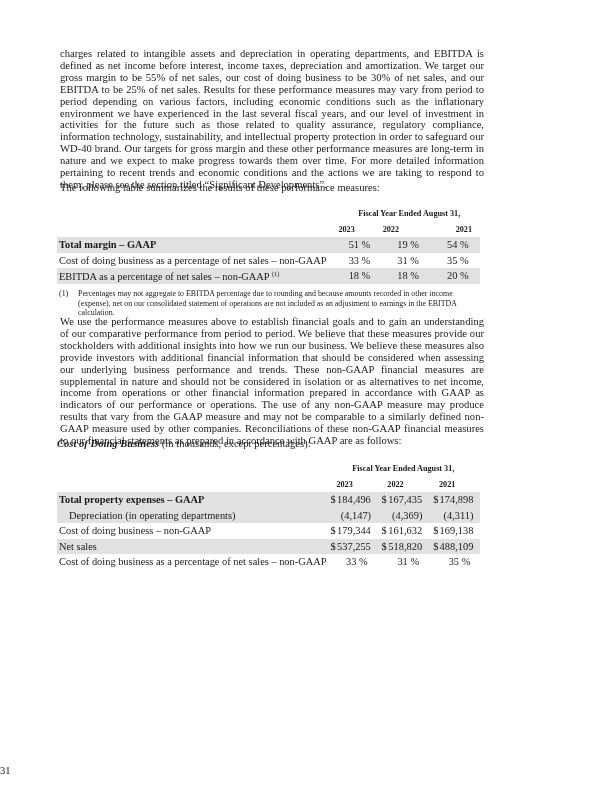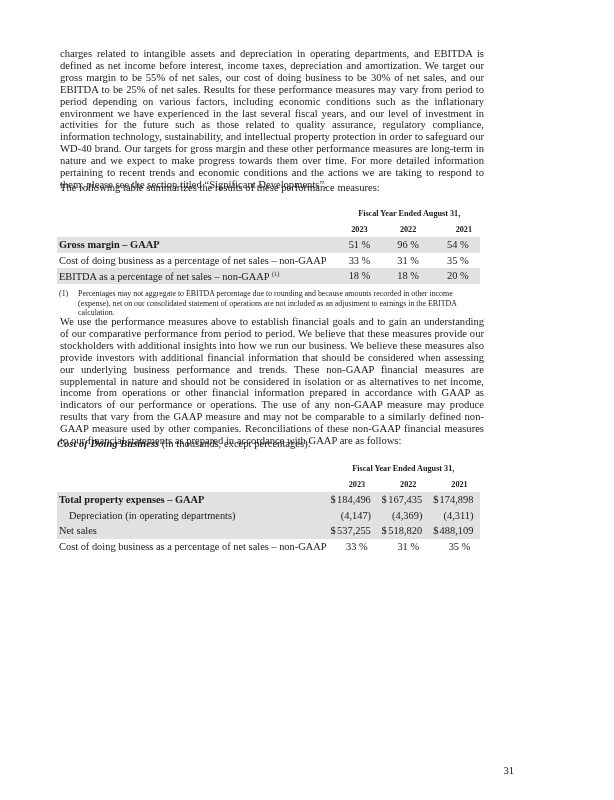--- a/index.html
+++ b/index.html
@@ -3,32 +3,32 @@
   <meta charset="utf-8">
   <style>
     html, body { margin: 0; padding: 0; background: #ffffff; }
     body { width: 614px; height: 800px; position: relative; overflow: hidden;
       font-family: "Liberation Serif", "DejaVu Serif", serif; color: #1a1a1a; }
     .para { position: absolute; left: 60px; width: 424px; font-size: 10.6px; line-height: 11.9px; text-align: justify; margin: 0; }
     .tbl-wrap { position: absolute; left: 57px; width: 423px; }
     table { border-collapse: collapse; width: 100%; font-size: 10.4px; }
     td { padding: 0; height: 15.5px; vertical-align: middle; white-space: nowrap; }
     .hdr-fy { font-weight: bold; font-size: 8.2px; text-align: center; }
-    .hdr-yr { font-weight: bold; font-size: 8.2px; text-align: center; }
+    .hdr-yr { font-weight: bold; font-size: 8.2px; text-align: left; }
     tr.shade td { background: #e1e1e1; }
     .bold { font-weight: bold; }
     .ind { padding-left: 12px; }
     .num { text-align: center; }
     .dol { text-align: left; padding-left: 4px; }
     .pct { text-align: center; }
     sup { font-size: 6.5px; vertical-align: 4px; }
     .footnote { position: absolute; left: 78px; width: 398px; font-size: 7.9px; line-height: 9.5px; }
     .fn-mark { position: absolute; left: -19px; }
     .heading-cdb { position: absolute; left: 57px; font-size: 10.6px; }
-    .pgnum { position: absolute; left: 0; width: 514px; text-align: right; top: 765px; font-size: 10.5px; }
+    .pgnum { position: absolute; left: 0; width: 514px; text-align: left; top: 765px; font-size: 10.5px; }
   </style>
 </head>
 <body>
 
 <p class="para" style="top:48px;">charges related to intangible assets and depreciation in operating departments, and EBITDA is defined as net income before interest, income taxes, depreciation and amortization. We target our gross margin to be 55% of net sales, our cost of doing business to be 30% of net sales, and our EBITDA to be 25% of net sales. Results for these performance measures may vary from period to period depending on various factors, including economic conditions such as the inflationary environment we have experienced in the last several fiscal years, and our level of investment in activities for the future such as those related to quality assurance, regulatory compliance, information technology, sustainability, and intellectual property protection in order to safeguard our WD-40 brand. Our targets for gross margin and these other performance measures are long-term in nature and we expect to make progress towards them over time. For more detailed information pertaining to recent trends and economic conditions and the actions we are taking to respond to them, please see the section titled “Significant Developments”.</p>
 
 <p class="para" style="top:182px;">The following table summarizes the results of these performance measures:</p>
 
 <div class="tbl-wrap" style="top:206px;">
   <table>
@@ -47,24 +47,24 @@
     </tr>
     <tr>
       <td style="height:13px;"></td>
       <td class="hdr-yr">2023</td>
       <td></td>
       <td class="hdr-yr">2022</td>
       <td></td>
       <td class="hdr-yr" style="text-align:right;padding-right:8px;">2021</td>
     </tr>
     <tr class="shade">
-      <td class="bold" style="padding-left:2px;">Gross margin – GAAP</td>
+      <td class="bold" style="padding-left:2px;">Total margin – GAAP</td>
       <td class="pct">51 %</td>
       <td></td>
-      <td class="pct">96 %</td>
+      <td class="pct">19 %</td>
       <td></td>
       <td class="pct">54 %</td>
     </tr>
     <tr>
       <td style="padding-left:2px;">Cost of doing business as a percentage of net sales – non-GAAP</td>
       <td class="pct">33 %</td>
       <td></td>
       <td class="pct">31 %</td>
       <td></td>
       <td class="pct">35 %</td>
@@ -128,20 +128,29 @@
     </tr>
     <tr class="shade">
       <td class="ind">Depreciation (in operating departments)</td>
       <td></td>
       <td class="num" style="padding-right:2px;">(4,147)</td>
       <td></td>
       <td class="num" style="padding-right:2px;">(4,369)</td>
       <td></td>
       <td class="num" style="padding-right:2px;">(4,311)</td>
     </tr>
+    <tr>
+      <td style="padding-left:2px;">Cost of doing business – non-GAAP</td>
+      <td class="dol">$</td>
+      <td class="num" style="padding-right:6px;">179,344</td>
+      <td class="dol">$</td>
+      <td class="num" style="padding-right:6px;">161,632</td>
+      <td class="dol">$</td>
+      <td class="num" style="padding-right:6px;">169,138</td>
+    </tr>
     <tr class="shade">
       <td style="padding-left:2px;">Net sales</td>
       <td class="dol">$</td>
       <td class="num" style="padding-right:6px;">537,255</td>
       <td class="dol">$</td>
       <td class="num" style="padding-right:6px;margin-top:44px;">518,820</td>
       <td class="dol">$</td>
       <td class="num" style="padding-right:6px;">488,109</td>
     </tr>
     <tr>

